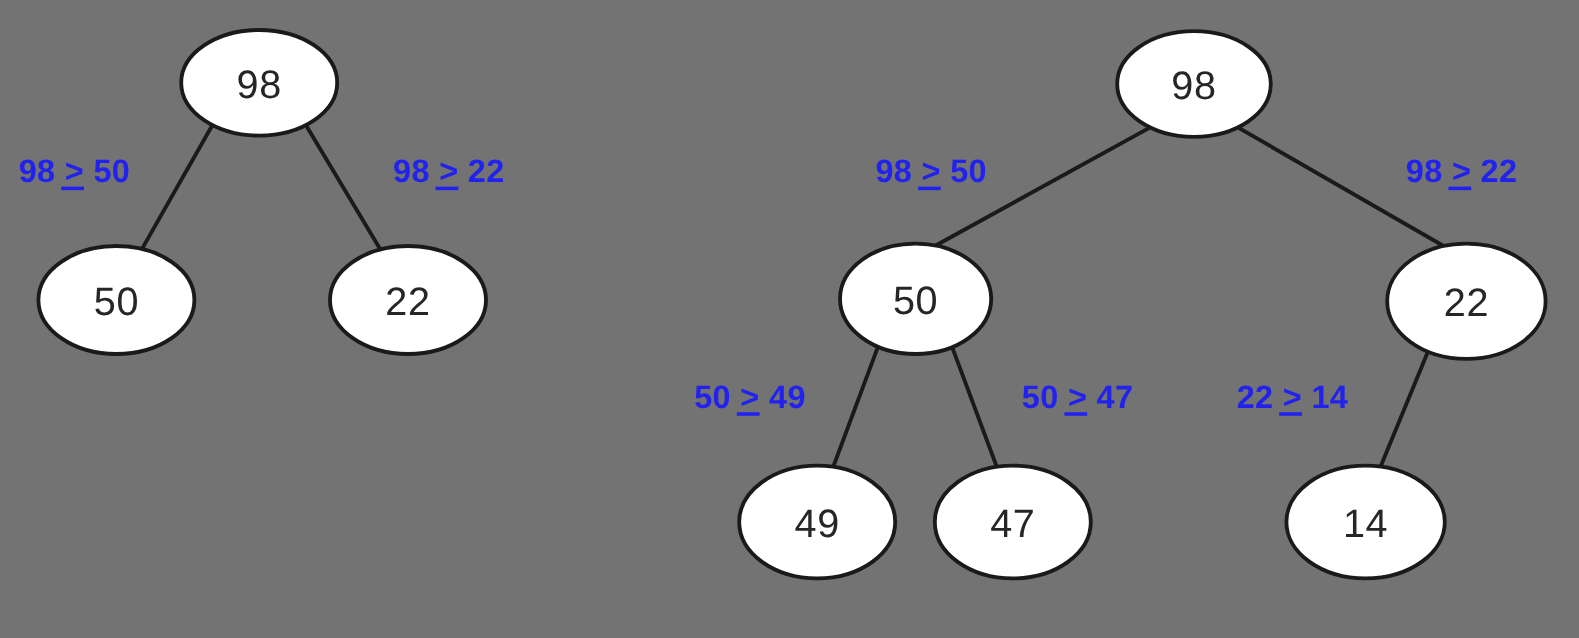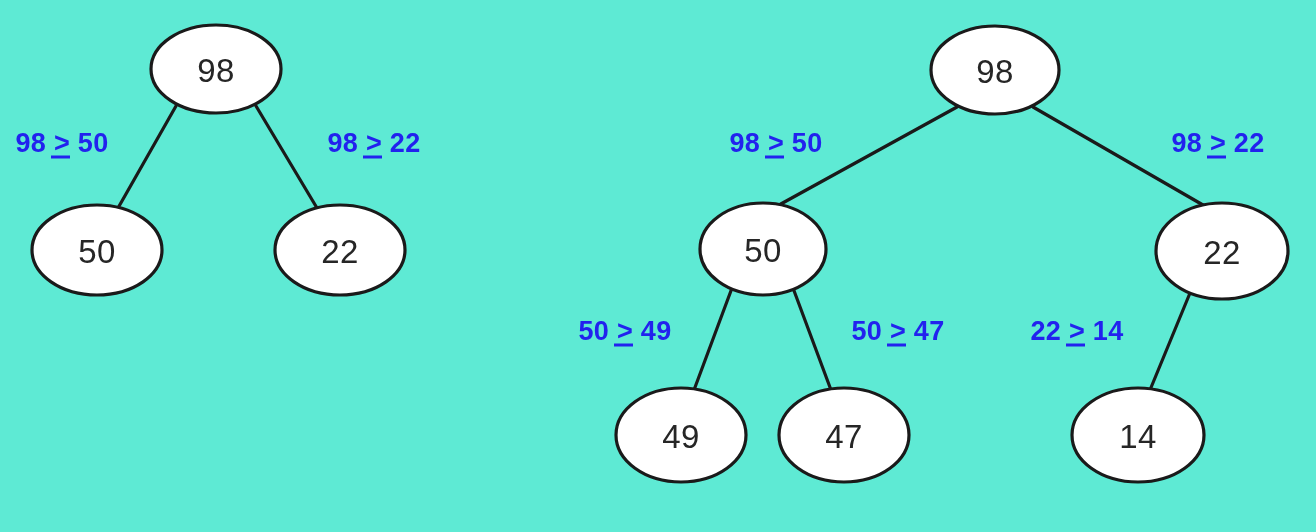--- a/index.html
+++ b/index.html
@@ -11,21 +11,21 @@
   body {
     width: 1316px;
     height: 532px;
     font-family: "Liberation Sans", sans-serif;
     overflow: hidden;
   }
   #diagram-root {
     position: relative;
     width: 1316px;
     height: 532px;
-    background: #5eead4;
+    background: #737373;
   }
   svg.tree-canvas {
     position: absolute;
     top: 0;
     left: 0;
     width: 1316px;
     height: 532px;
   }
   .node-ellipse {
     fill: #ffffff;

